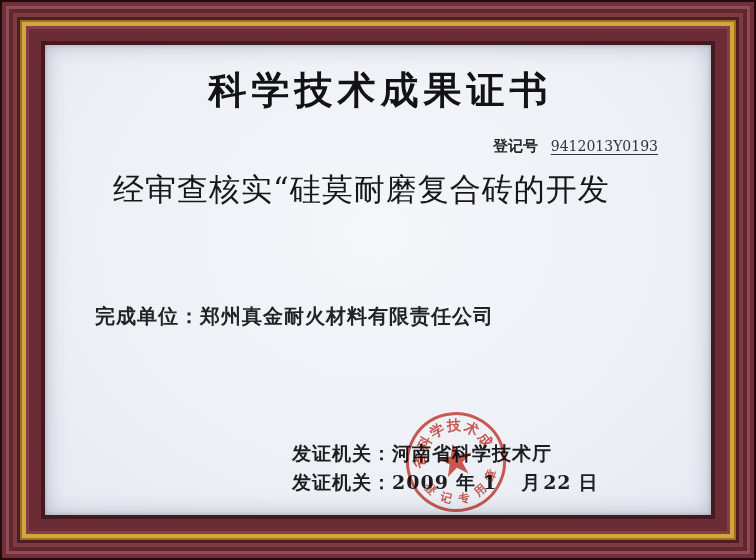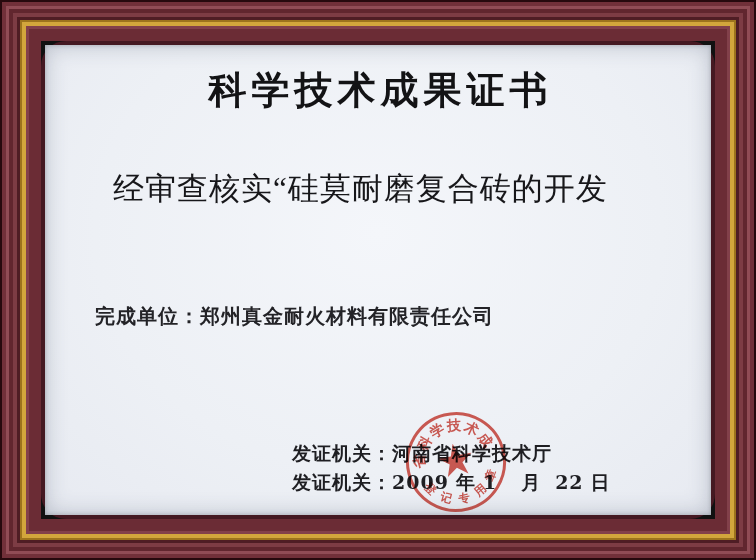--- a/index.html
+++ b/index.html
@@ -12,21 +12,21 @@
   .fr1 { border-width:2px;  border-color:#26090d; }
   .fr2 { border-width:4px;  border-color:#713039; }
   .fr3 { border-width:3px;  border-color:#904c55; }
   .fr4 { border-width:4px;  border-color:#61262e; }
   .fr5 { border-width:4px;  border-color:#7d3c44; }
   .fr6 { border-width:3px;  border-color:#4f1d24; }
   .gold1 { border-width:2px; border-color:#9c731d; }
   .gold2 { border-width:4px; border-color:#d2a63c; }
   .fr7 { border-width:3px;  border-color:#82404a; }
   .fr8 { border-width:12px; border-color:#6b2c35; }
-  .fr9 { border-width:4px;  border-color:#451922;border-radius:25px; }
+  .fr9 { border-width:4px;  border-color:#451922; }
   
   .paper {
     position:relative; width:100%; height:100%;
     background:
       radial-gradient(ellipse at 50% 40%, #f4f6fa 0%, #edf0f5 60%, #e7eaf1 100%);
     box-shadow: inset 0 0 22px rgba(55,65,90,.28), inset 0 0 4px rgba(0,0,0,.22);
     color:#1b1b1d;
   }
   .abs { position:absolute; }
   .title {
@@ -39,28 +39,28 @@
   .reg-label { font-family:"DejaVu Sans","Liberation Sans",sans-serif; font-weight:bold; color:#26262a; }
   .reg-num {
     font-size:14px; color:#34343a; margin-left:8px;
     text-decoration:underline; text-underline-offset:3px;
   }
   .body-text {
     left:38px; top:126px; width:600px;
     font-size:31px; line-height:36px; letter-spacing:1px; color:#17171a;
     text-align:left;
   }
-  .body-text .indent { text-indent:30px;font-family:Liberation Serif, serif; }
+  .body-text .indent { text-indent:30px; }
   .unit-line { left:50px; top:258px; font-size:20px; font-weight:600; letter-spacing:1px; color:#232327; white-space:nowrap; }
   .issuer-line { left:247px; top:396px; font-size:19px; font-weight:600; letter-spacing:1px; color:#1e1e22; white-space:nowrap; }
   .date-line   { left:247px; top:425px; font-size:19px; font-weight:600; letter-spacing:1px; color:#1e1e22; white-space:nowrap; }
   .date-line .seg-yearu { margin-left:7px; }
   .date-line .seg-month-num { margin-left:7px; }
   .date-line .seg-monthu { margin-left:24px; }
-  .date-line .seg-day { margin-left:14px; }
+  .date-line .seg-day { margin-left:2px; }
   .date-line .seg-dayu { margin-left:7px; }
   
   .seal {
     position:absolute; left:356px; top:362px; width:110px; height:110px;
     transform:rotate(-14deg);
     color:#cf4238; opacity:.86; mix-blend-mode:multiply; pointer-events:none;
     font-family:"DejaVu Sans","Liberation Sans",sans-serif;
   }
   .seal-ring { position:absolute; inset:5px; border:3px solid currentColor; border-radius:50%; }
   .seal-star {
@@ -88,20 +88,24 @@
         <div class="fr gold1">
          <div class="fr gold2">
           <div class="fr fr7">
            <div class="fr fr8">
             <div class="fr fr9">
 
               <div class="paper">
 
                 <div class="abs title">科学技术成果证书</div>
 
+                <div class="abs regline">
+                  <span class="reg-label">登记号</span>
+                  <span class="reg-num">9412013Y0193</span>
+                </div>
 
                 <div class="abs body-text">
                   <div class="indent">经审查核实“硅莫耐磨复合砖的开发</div>
                 </div>
 
                 <div class="abs unit-line">
                   <span>完成单位：</span><span>郑州真金耐火材料有限责任公司</span>
                 </div>
 
                 <div class="abs issuer-line">

